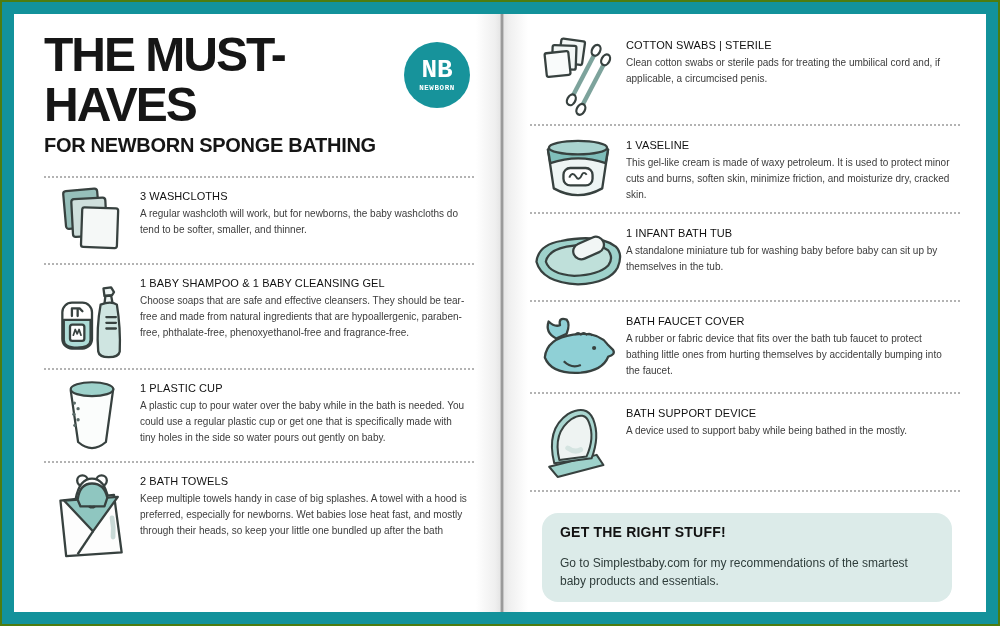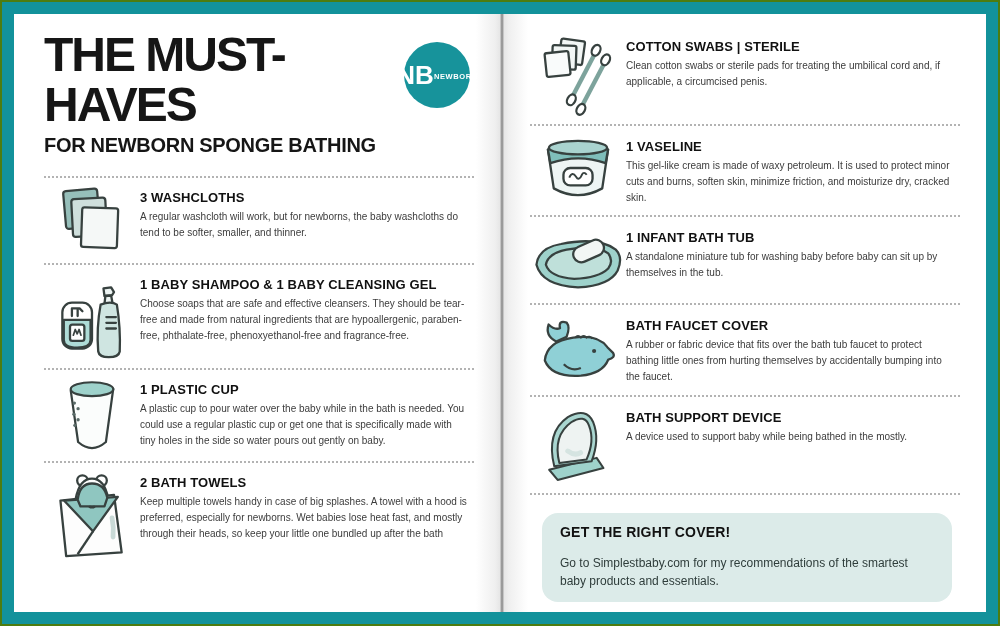--- a/index.html
+++ b/index.html
@@ -15,33 +15,33 @@
   .spine { flex:0 0 4px; background:linear-gradient(to right,#dcdcdc,#8d8d8d 45%,#8d8d8d 55%,#dcdcdc); }
 
   
   .masthead { display:flex; align-items:flex-start; }
   .title { font-size:48px; line-height:50px; font-weight:bold; letter-spacing:-2px;
     color:#161616; text-transform:uppercase; }
   .title .line { display:block; }
   .subtitle { font-size:20px; font-weight:bold; letter-spacing:-0.3px; color:#161616;
     margin-top:4px; text-transform:uppercase;text-align:right; }
   .badge { width:66px; height:66px; border-radius:50%; background:#17939b; color:#fff;
-    display:flex; flex-direction:row; align-items:center; justify-content:center;
-    margin:12px 4px 0 auto; flex:0 0 66px; }
+    display:flex; flex-direction:column; align-items:center; justify-content:center;
+    margin:12px 4px 0 auto; flex:0 0 66px;font-family:Liberation Mono, monospace; }
   .badge-abbr { font-size:26px; font-weight:bold; line-height:24px; }
   .badge-label { font-size:7.5px; font-weight:bold; letter-spacing:0.6px; margin-top:2px; }
 
   
   .items-left { margin-top:19px; }
   .item { display:flex; }
   .page-left .item { border-top:2px dotted #b3b3b3; padding:7px 0 6px 0; }
   .page-right .item { border-bottom:2px dotted #b3b3b3; padding:8px 0 8px 0; }
   .icon { flex:0 0 96px; display:flex; justify-content:center; align-items:flex-start; padding-top:2px; }
   .txt { flex:1 1 auto; padding-top:5px; }
-  .txt h3 { font-size:13px; font-weight:bold; color:#111; letter-spacing:0.1px; margin-bottom:4px;
+  .txt h3 { font-size:11px; font-weight:normal; color:#111; letter-spacing:0.1px; margin-bottom:4px;
     text-transform:uppercase; }
   .txt p { font-size:10px; line-height:1.62; color:#3c3c3c; max-width:330px; }
 
   
   .callout { margin:auto 8px 10px 12px; background:#dcebe9; border-radius:16px; padding:11px 18px 12px 18px; }
   .callout-title { font-size:14px; font-weight:bold; color:#111; letter-spacing:0.2px; }
   .callout-desc { font-size:12px; line-height:1.5; color:#2f3d3b; margin-top:14px; }
 
   svg .ln { fill:none; }
 </style>
@@ -243,19 +243,19 @@
             </g>
           </svg>
         </div>
         <div class="txt">
           <h3>BATH SUPPORT DEVICE</h3>
           <p>A device used to support baby while being bathed in the mostly.</p>
         </div>
       </article>
 
       <div class="callout">
-        <div class="callout-title">GET THE RIGHT COVER!</div>
+        <div class="callout-title">GET THE RIGHT STUFF!</div>
         <div class="callout-desc">Go to Simplestbaby.com for my recommendations of the smartest baby products and essentials.</div>
       </div>
 
     </section>
   </div>
 </div>
 
 </body></html>

